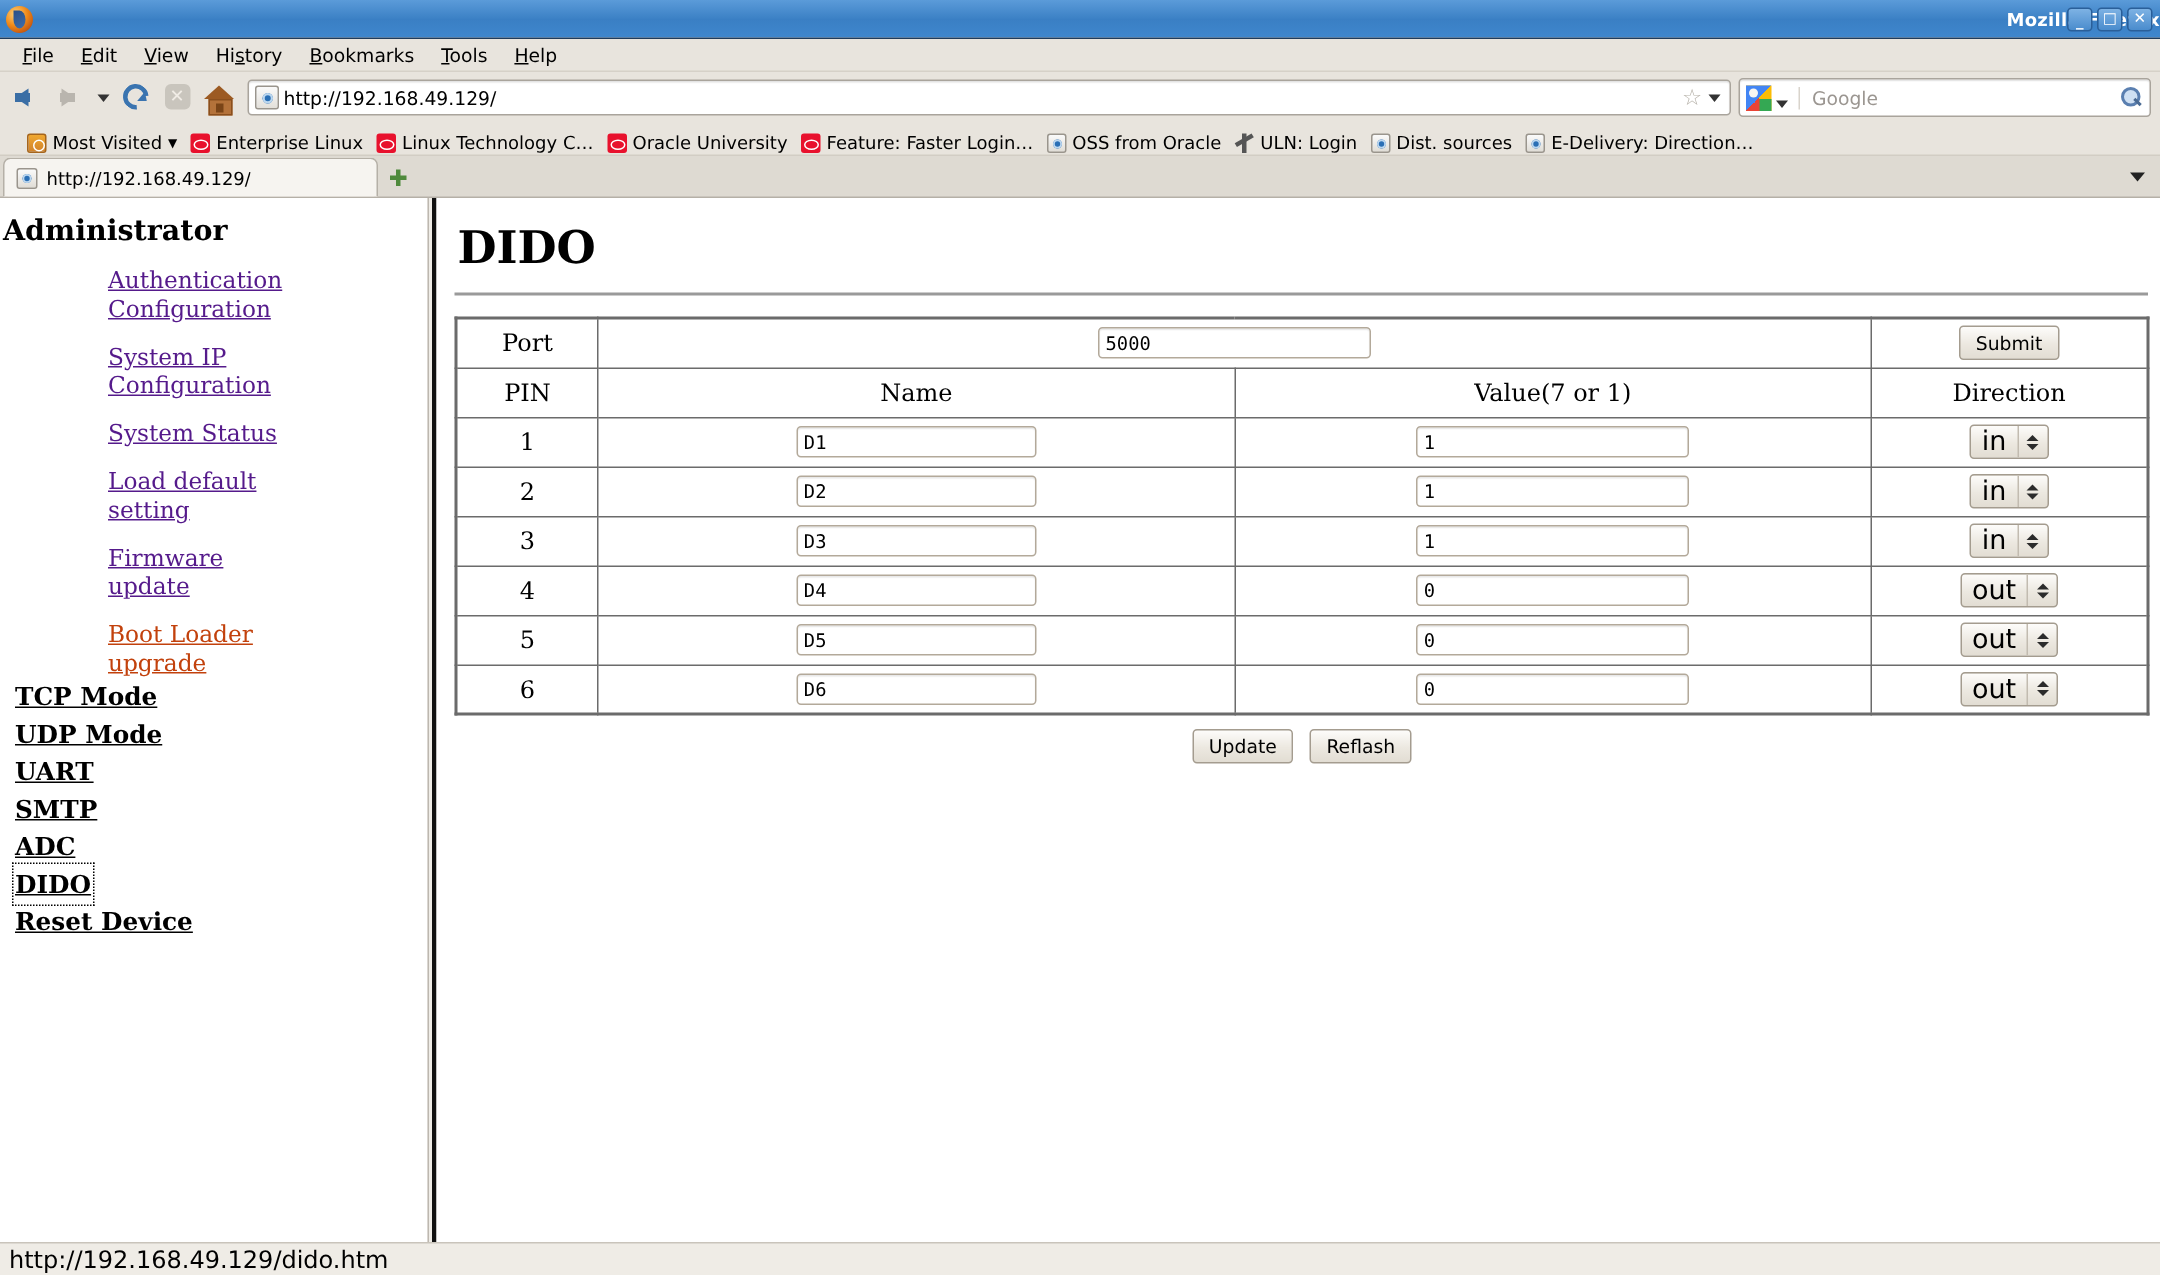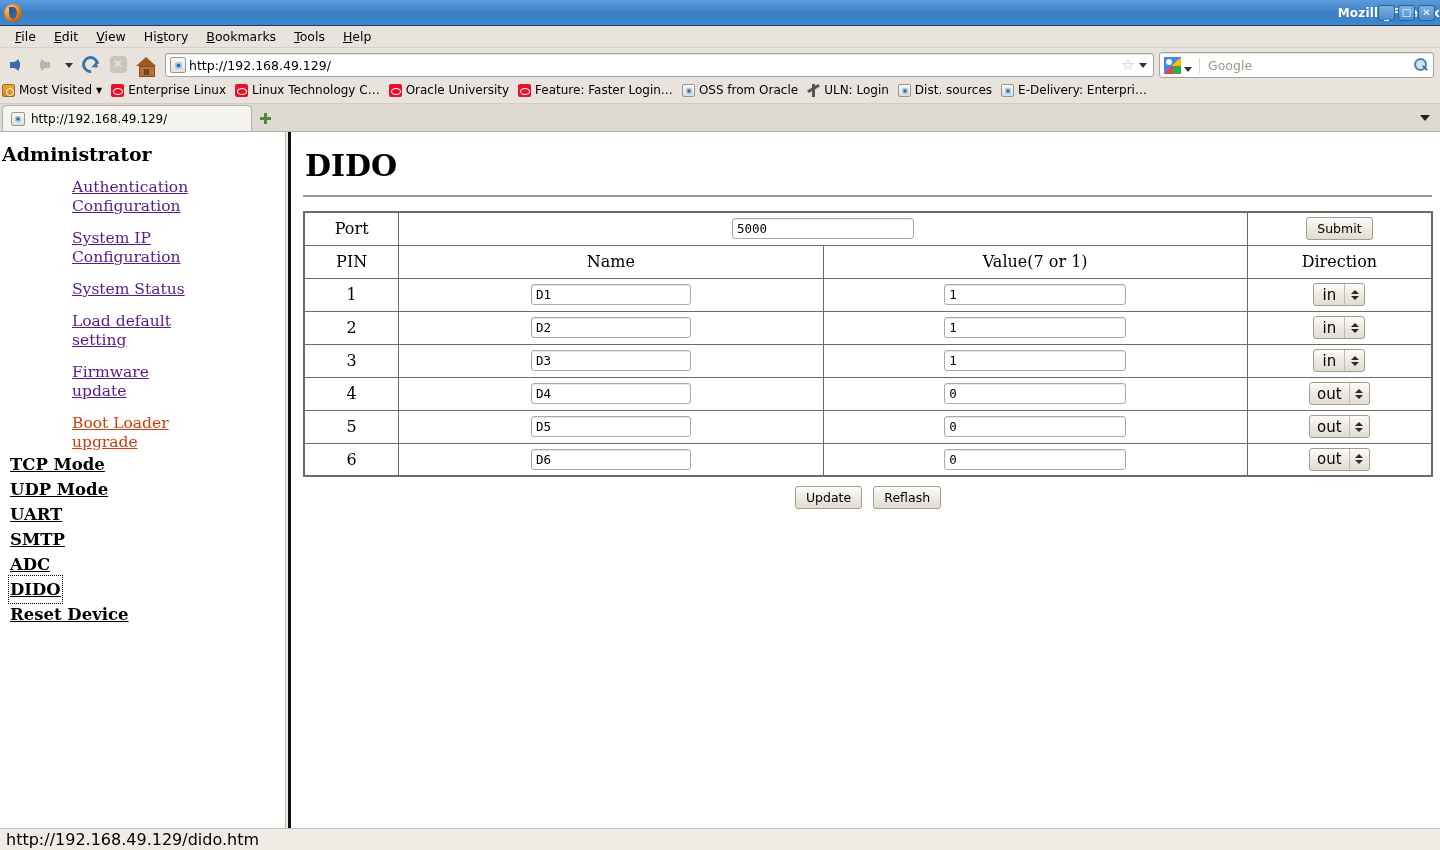--- a/index.html
+++ b/index.html
@@ -177,22 +177,22 @@
   .magnifier::before{
     content:""; position:absolute; left:2px; top:3px; width:9px; height:9px;
     border:2px solid #5a7fb0; border-radius:50%; background:#cfe0f3;
   }
   .magnifier::after{
     content:""; position:absolute; left:10px; top:12px; width:6px; height:2px; background:#4a6a93; transform: rotate(45deg);
   }
 
   
   .bookmarks {
-    height: 22px; background: #e8e4dd; display: flex; align-items: flex-start;
-    padding-left: 0; border-bottom: 1px solid #d2cdc4;
+    height: 22px; background: #e8e4dd; display: flex; align-items: flex-end;
+    padding-left: 16px; border-bottom: 1px solid #d2cdc4;
     flex: 0 0 22px; gap: 2px;
   }
   .bm { display: flex; align-items: center; font-size: 12px; padding: 1px 5px 1px 2px; color: #000; white-space: nowrap; }
   .bm .ico { width: 13px; height: 13px; margin-right: 4px; flex: 0 0 13px; }
   .ico-folder{
     background: linear-gradient(180deg,#f0a830,#d2832a);
     border: 1px solid #a5651c; border-radius: 2px; position: relative;
   }
   .ico-folder::after{
     content:""; position:absolute; left:3px; top:3px; width:6px; height:6px; border:1.5px solid #fff; border-radius:50%;
@@ -326,21 +326,21 @@
   }
 
   .selbox {
     display: inline-flex; align-items: stretch; height: 23px;
     border: 1px solid #a49c8f; border-radius: 3px;
     background: linear-gradient(180deg, #fdfcfa 0%, #ece8e0 55%, #e2ddd3 100%);
     overflow: hidden;
   }
   .selbox .sel-label {
     font-family: "DejaVu Sans", "Liberation Sans", sans-serif;
-    font-size: 15px; color: #000;
+    font-size: 18px; color: #000;
     padding: 0 7px; display: flex; align-items: center; min-width: 30px; justify-content: center;
   }
   .selbox .sel-arrows {
     width: 20px; border-left: 1px solid #c2bbb0;
     display: flex; flex-direction: column; align-items: center; justify-content: center; gap: 2px;
   }
   .sel-arrows .up {
     width:0; height:0; border-left:4px solid transparent; border-right:4px solid transparent; border-bottom:4px solid #2b2b2b;
   }
   .sel-arrows .dn {
@@ -453,21 +453,21 @@
     <div class="bm">
       <span class="ico ico-uln"></span>
       <span>ULN: Login</span>
     </div>
     <div class="bm">
       <span class="ico ico-page"></span>
       <span>Dist. sources</span>
     </div>
     <div class="bm">
       <span class="ico ico-page"></span>
-      <span>E-Delivery: Enterpri…</span>
+      <span>E-Delivery: Direction…</span>
     </div>
   </div>
 
   <div class="tabbar">
     <div class="tab">
       <span class="favt"></span>
       <span class="tlabel">http://192.168.49.129/</span>
     </div>
     <div class="newtab">
         <span class="plus"></span>

